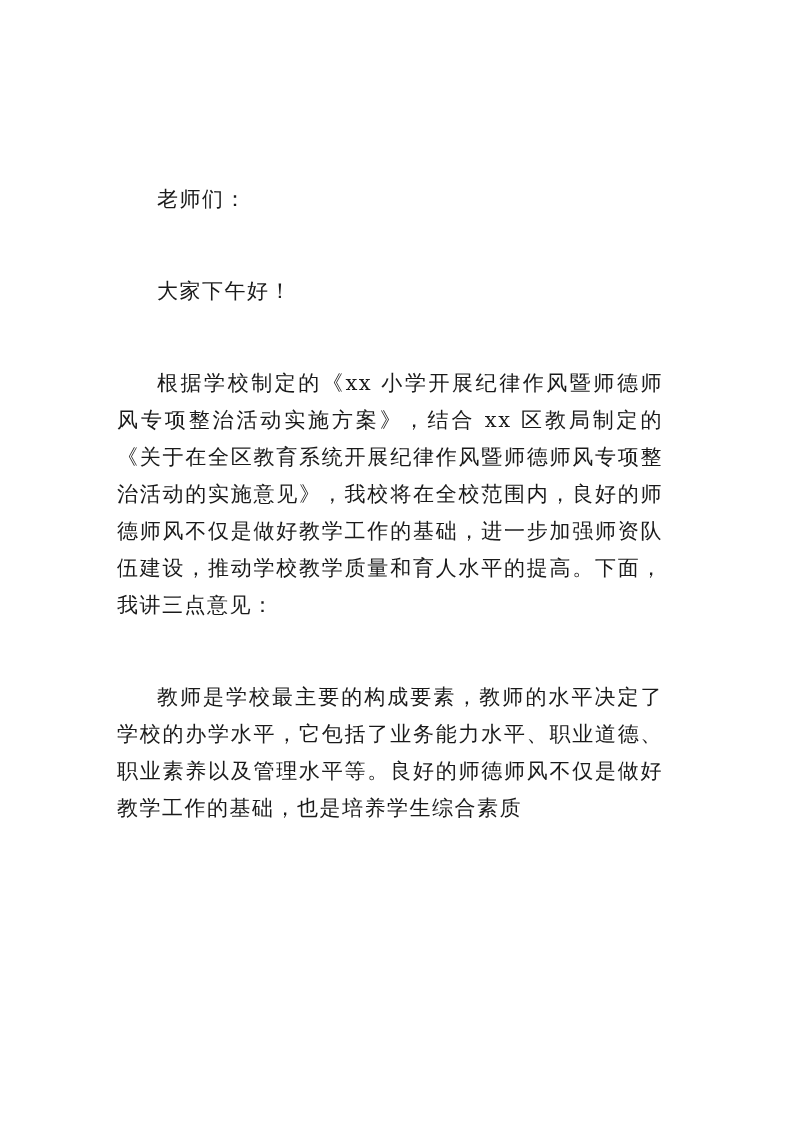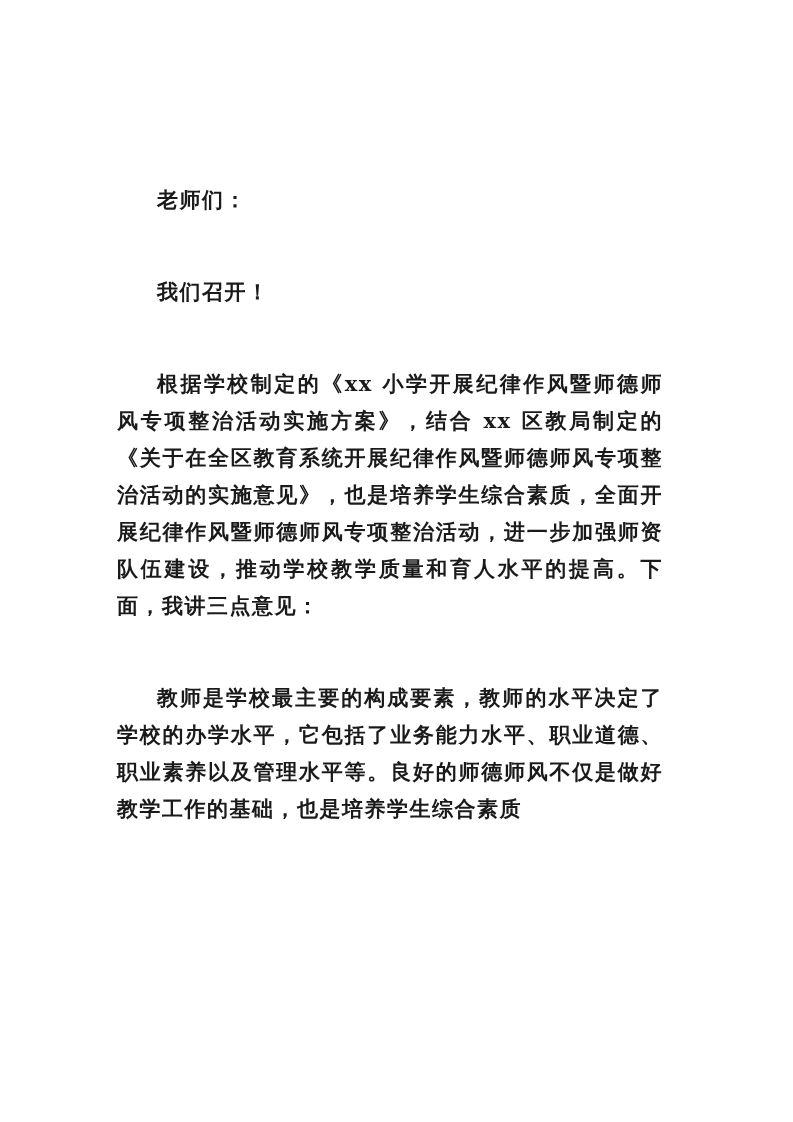--- a/index.html
+++ b/index.html
@@ -22,24 +22,23 @@
       width: 560px;
     }
     .para {
       font-size: 21px;
       line-height: 37px;
       text-indent: 40px;
       text-align: justify;
       text-justify: inter-character;
       margin: 0 14px 55px 0;
       letter-spacing: 1.5px;
-      font-weight: bold;
     }
   </style>
 </head>
 <body>
 
 <div class="page">
   <p class="para">老师们：</p>
-  <p class="para">我们召开！</p>
-  <p class="para">根据学校制定的《xx 小学开展纪律作风暨师德师风专项整治活动实施方案》，结合 xx 区教局制定的《关于在全区教育系统开展纪律作风暨师德师风专项整治活动的实施意见》，也是培养学生综合素质，全面开展纪律作风暨师德师风专项整治活动，进一步加强师资队伍建设，推动学校教学质量和育人水平的提高。下面，我讲三点意见：</p>
+  <p class="para">大家下午好！</p>
+  <p class="para">根据学校制定的《xx 小学开展纪律作风暨师德师风专项整治活动实施方案》，结合 xx 区教局制定的《关于在全区教育系统开展纪律作风暨师德师风专项整治活动的实施意见》，我校将在全校范围内，良好的师德师风不仅是做好教学工作的基础，进一步加强师资队伍建设，推动学校教学质量和育人水平的提高。下面，我讲三点意见：</p>
   <p class="para">教师是学校最主要的构成要素，教师的水平决定了学校的办学水平，它包括了业务能力水平、职业道德、职业素养以及管理水平等。良好的师德师风不仅是做好教学工作的基础，也是培养学生综合素质</p>
 </div>
 
 </body></html>

